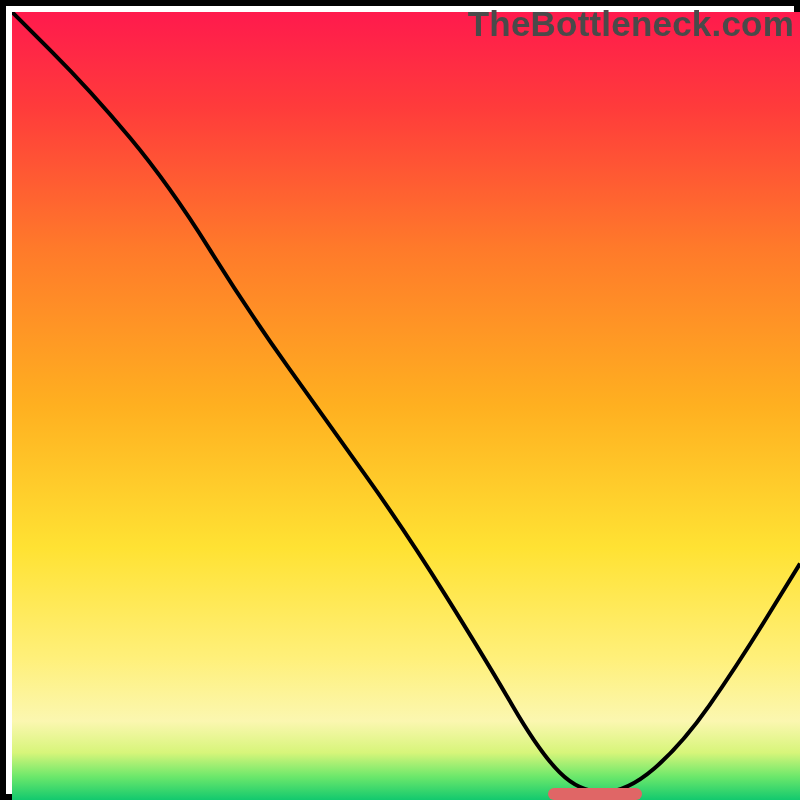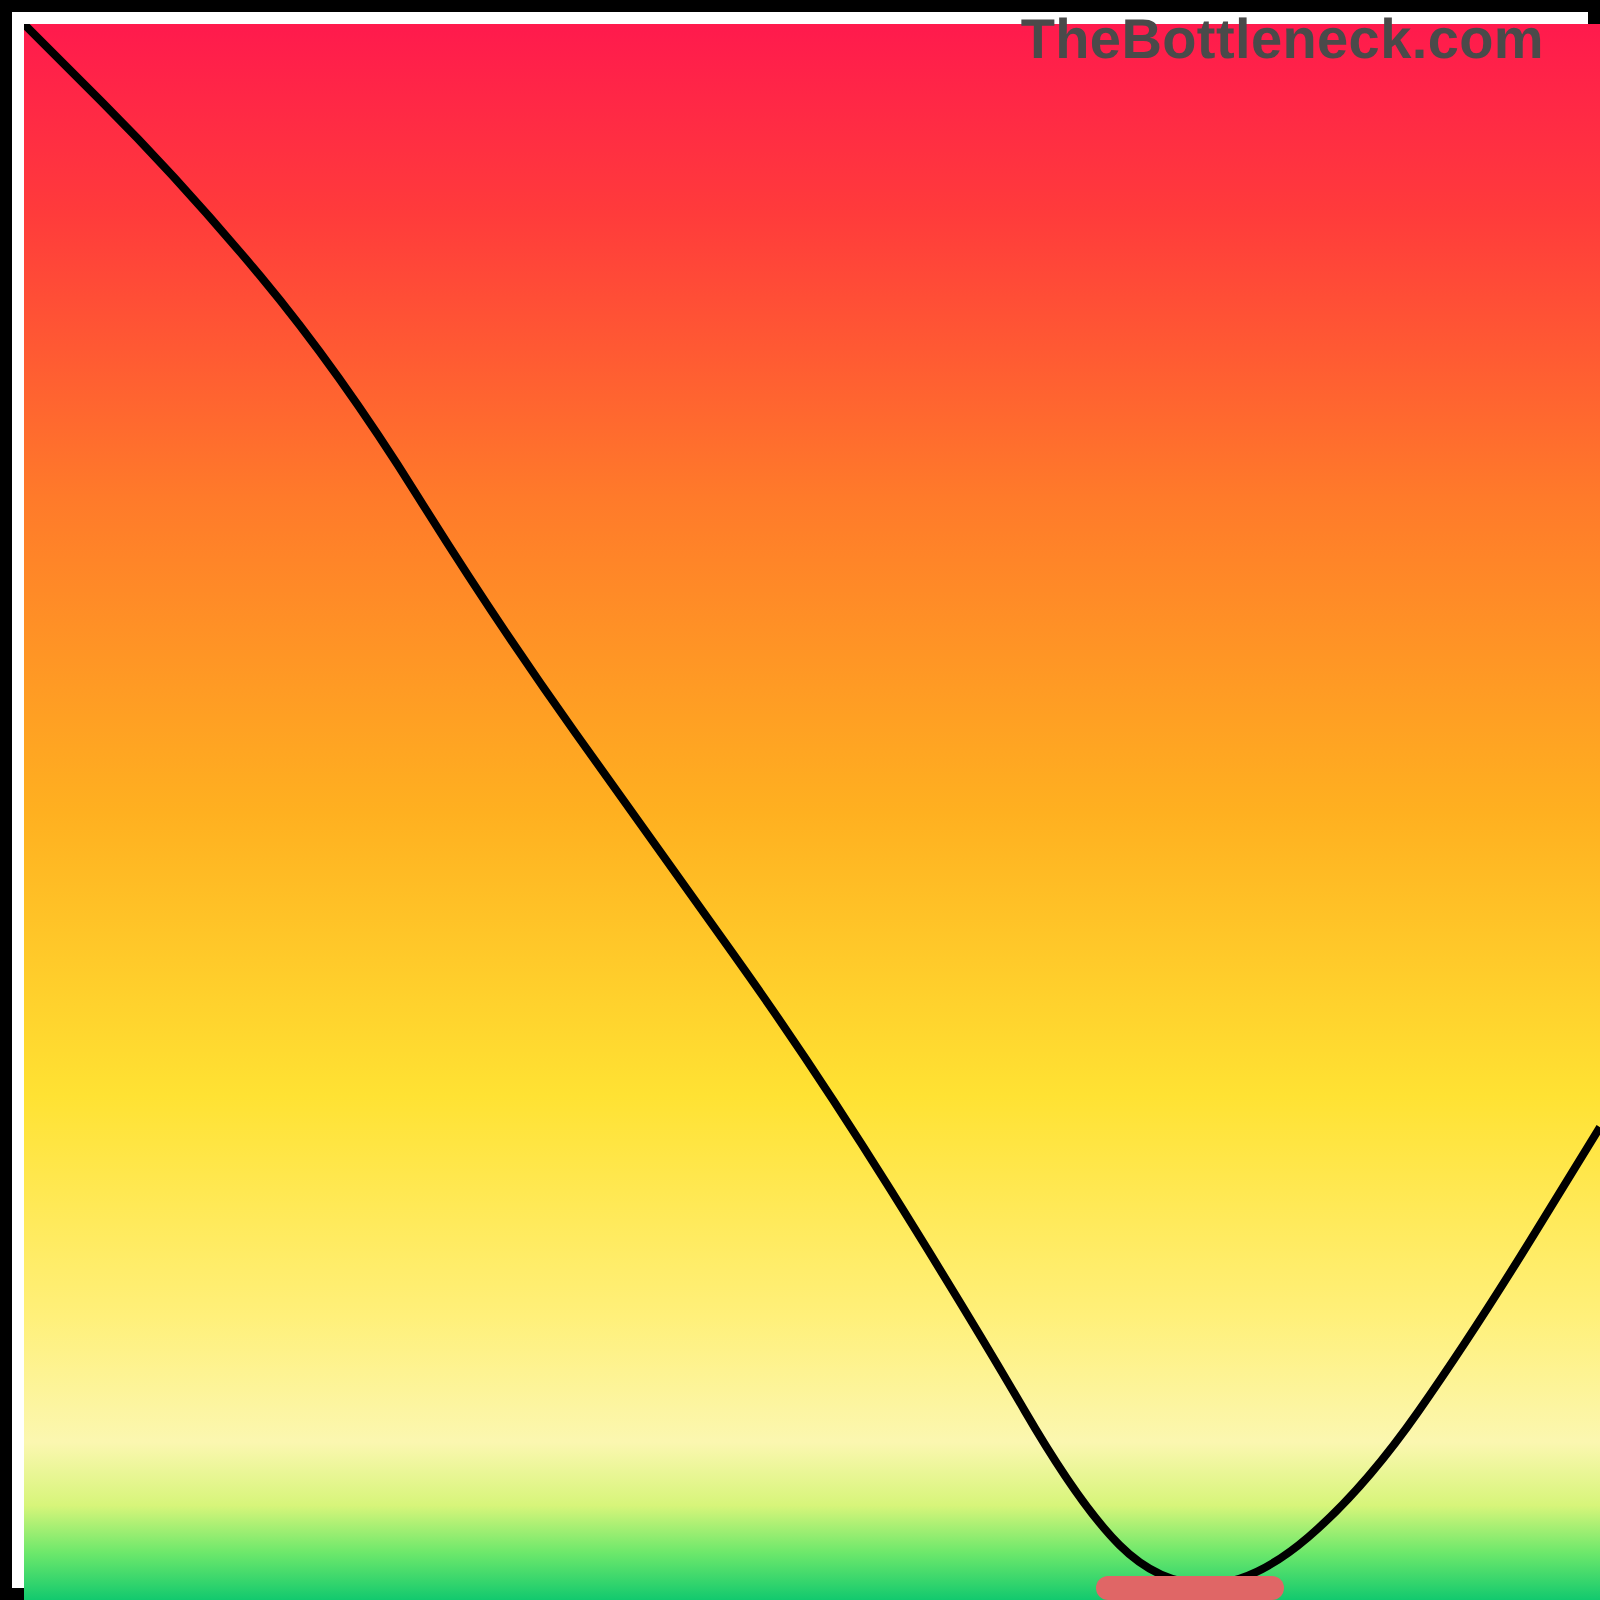--- a/index.html
+++ b/index.html
@@ -39,22 +39,22 @@
   svg.curve {
     position: absolute;
     left: 0;
     top: 0;
     width: 100%;
     height: 100%;
   }
   .watermark {
     position: absolute;
     top: -2px;
-    right: 22px;
-    font-size: 28px;
+    right: 0;
+    font-size: 35px;
     font-weight: 600;
     color: #4a4a4a;
     letter-spacing: 0.2px;
   }
   .marker {
     position: absolute;
     background: #e06666;
     border-radius: 6px;
     height: 12px;
   }

